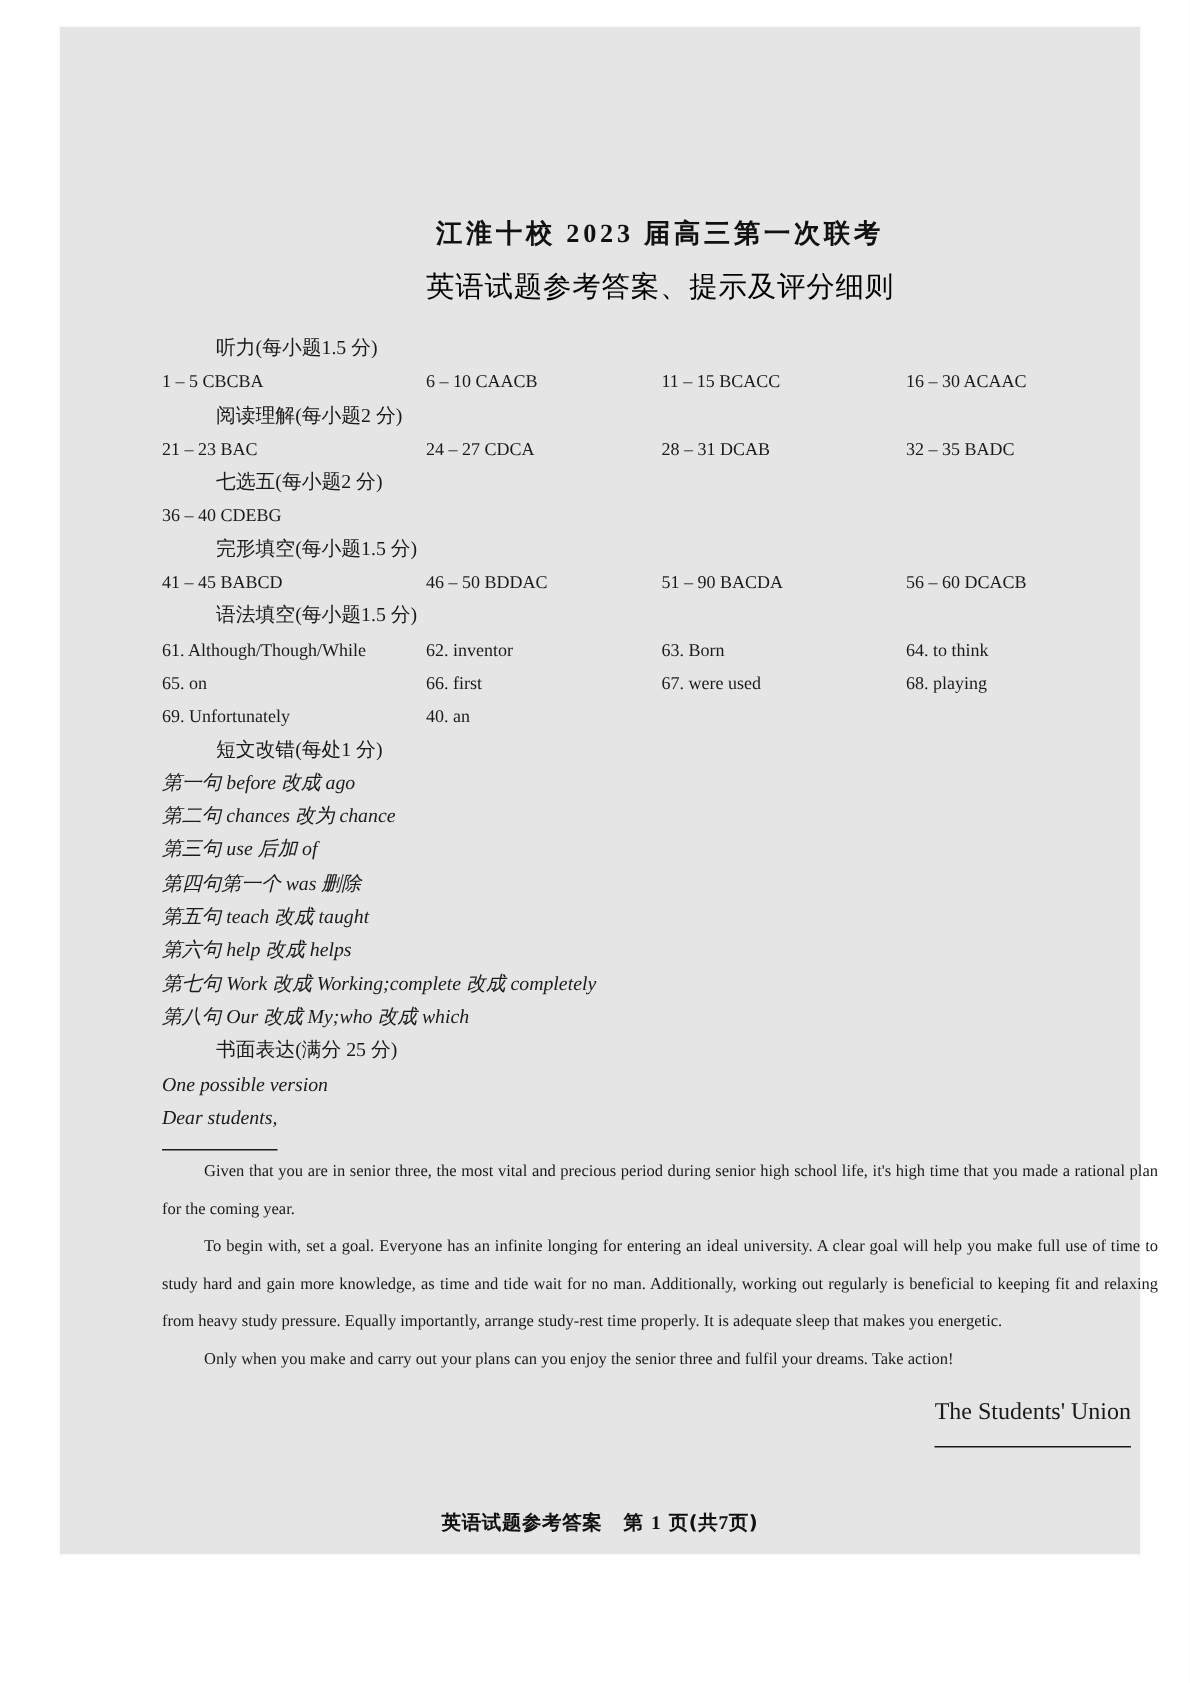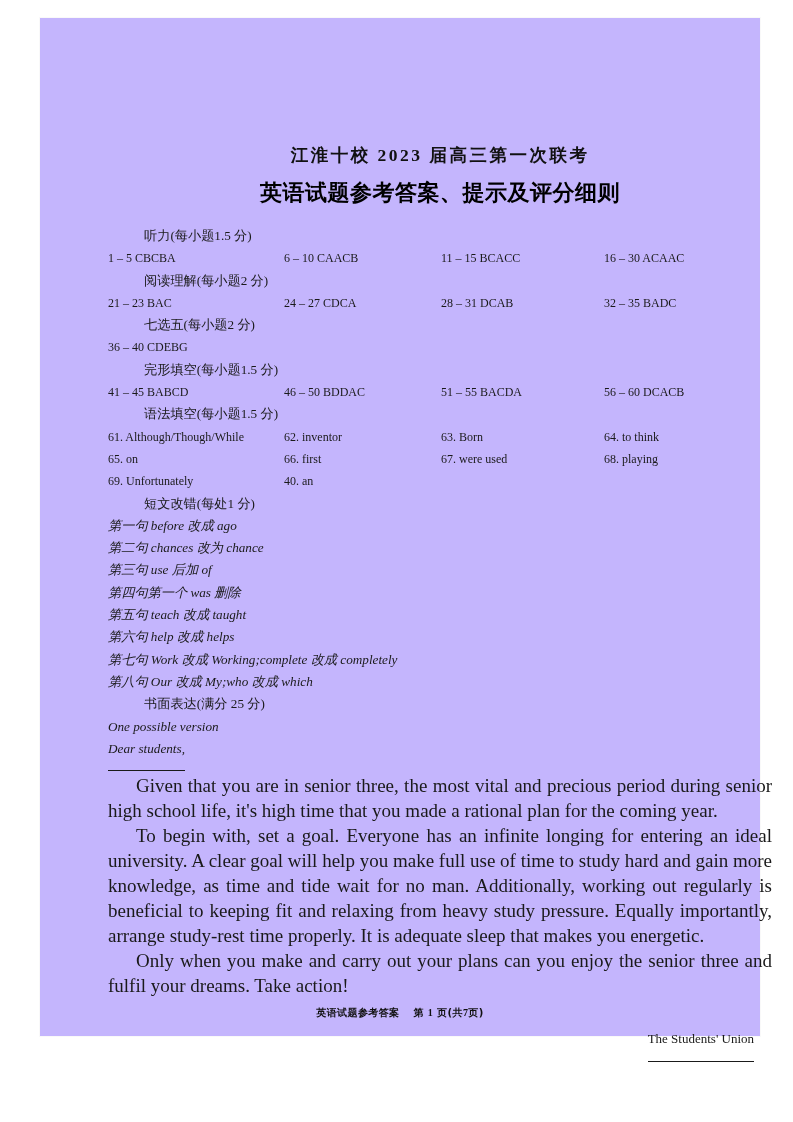--- a/index.html
+++ b/index.html
@@ -14,21 +14,21 @@
     color: #1a1a1a;
     -webkit-font-smoothing: none;
   }
 
   .page-sheet {
     position: absolute;
     left: 40px;
     top: 18px;
     width: 720px;
     height: 1018px;
-    background: #c4b5fd;
+    background: #e5e5e5;
     box-shadow: 0 0 0 1px rgba(0,0,0,0.025);
   }
 
   .doc-body {
     position: absolute;
     left: 68px;
     top: 125px;
     width: 664px;
   }
 
@@ -37,22 +37,22 @@
     text-align: center;
     font-size: 17.5px;
     letter-spacing: 2.5px;
     font-weight: 600;
     color: #111;
     margin: 0 0 11px 0;
     font-family: "Liberation Serif", "DejaVu Serif", serif;
   }
   .title-sub {
     text-align: center;
-    font-size: 22px;
-    font-weight: 700;
+    font-size: 19px;
+    font-weight: 400;
     letter-spacing: 0.5px;
     color: #000;
     margin: 0 0 17px 0;
     font-family: "DejaVu Sans", "Liberation Sans", sans-serif;
   }
 
   
   .sec-head {
     font-size: 13.2px;
     line-height: 22.3px;
@@ -89,45 +89,45 @@
   }
 
   .underlined {
     display: inline-block;
     border-bottom: 1px solid #1a1a1a;
     padding-bottom: 10px;
   }
 
   
   .essay-p {
-    font-size: 19px;
+    font-size: 11px;
     line-height: 25px;
     text-align: justify;
     text-align-last: left;
     text-indent: 28px;
     margin: 0;
     color: #1a1a1a;
   }
 
   .signature {
     text-align: right;
-    font-size: 13px;
+    font-size: 16px;
     line-height: 25px;
-    margin-top: 28px;
+    margin-top: 10px;
     padding-right: 18px;
   }
 
   
   .page-footer {
     position: absolute;
     left: 0;
     right: 0;
     top: 988px;
     text-align: center;
-    font-size: 10px;
+    font-size: 13px;
     font-weight: 600;
     color: #111;
     font-family: "DejaVu Sans", "Liberation Sans", sans-serif;
     letter-spacing: 0.4px;
   }
   .page-footer .ft-gap { display: inline-block; width: 14px; }
   .page-footer .ft-num {
     font-family: "Liberation Serif", "DejaVu Serif", serif;
     font-weight: 600;
   }
@@ -162,21 +162,21 @@
 
     <div class="sec-head">七选五(每小题2 分)</div>
     <div class="ans-row">
       <span class="col c1">36 – 40 CDEBG</span>
     </div>
 
     <div class="sec-head">完形填空(每小题1.5 分)</div>
     <div class="ans-row">
       <span class="col c1">41 – 45 BABCD</span>
       <span class="col c2">46 – 50 BDDAC</span>
-      <span class="col c3">51 – 55 BACDA</span>
+      <span class="col c3">51 – 90 BACDA</span>
       <span class="col c4">56 – 60 DCACB</span>
     </div>
 
     <div class="sec-head">语法填空(每小题1.5 分)</div>
     <div class="ans-row">
       <span class="col c1">61. Although/Though/While</span>
       <span class="col c2">62. inventor</span>
       <span class="col c3">63. Born</span>
       <span class="col c4">64. to think</span>
     </div>

